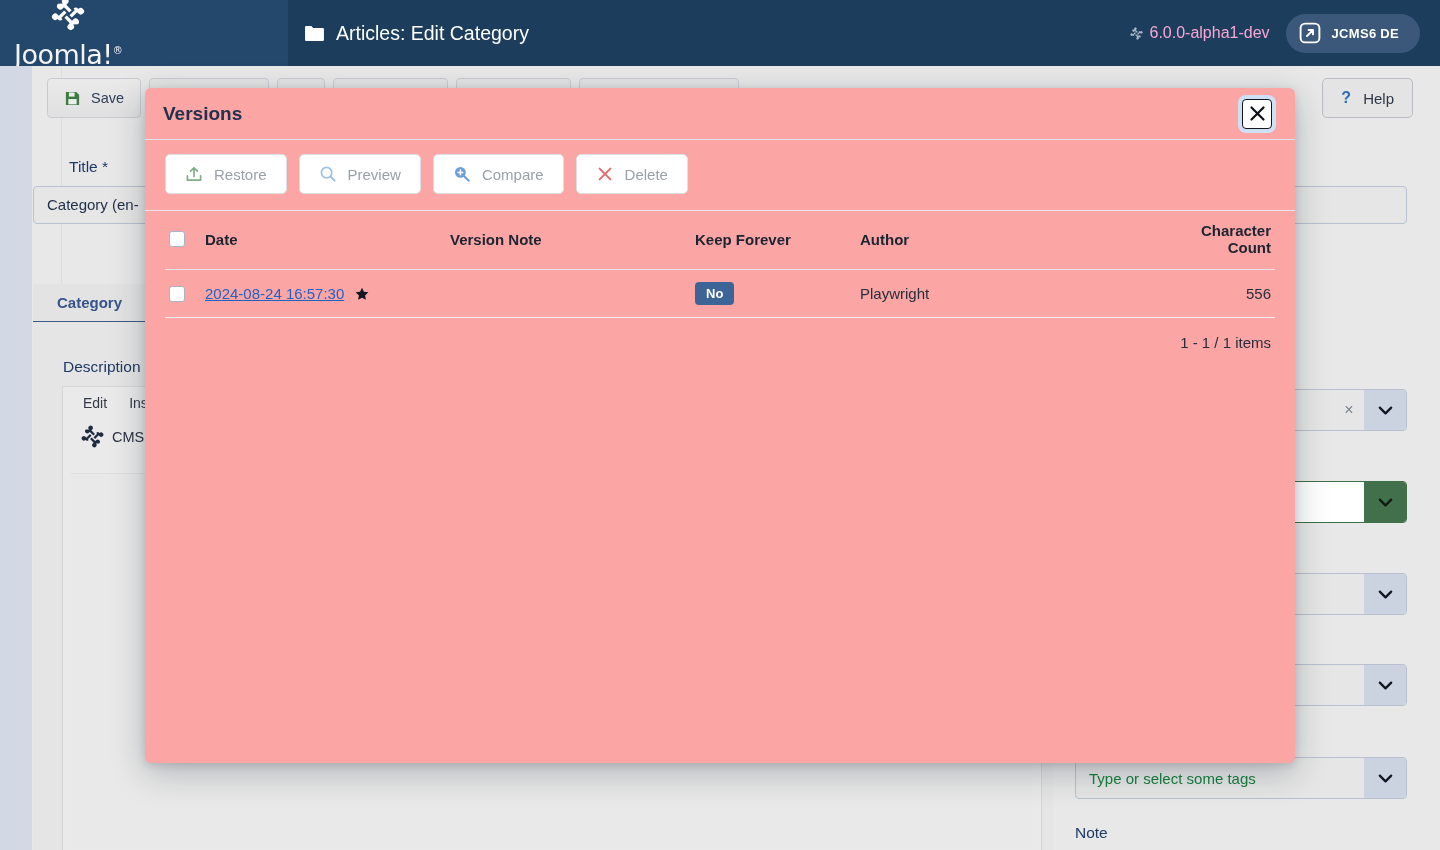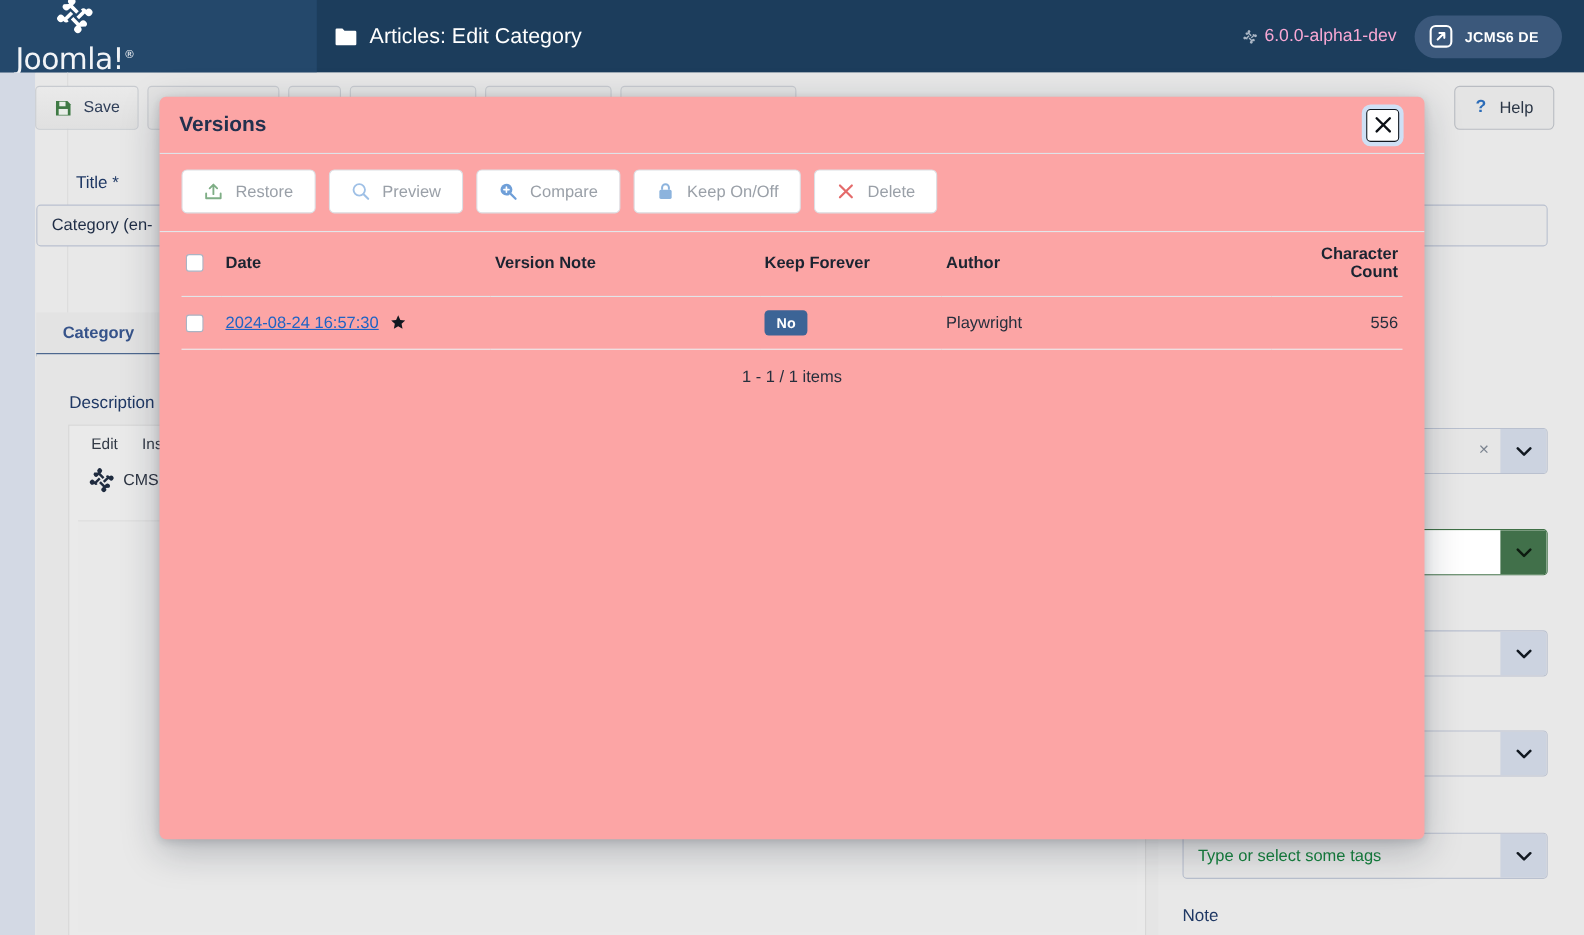--- a/index.html
+++ b/index.html
@@ -67,21 +67,21 @@
     background: #dcdcdc;
   }
 
   .bg-toolbar { position: absolute; left: 32px; top: 12px; height: 46px; display: flex; gap: 8px; padding-left: 0px; }
   .tb-btn {
     height: 40px; border: 1px solid #c8cbd0; border-radius: 4px;
     background: #e4e4e4; display: flex; align-items: center;
     gap: 10px; padding: 0 16px; font-size: 14.5px; color: #31405a;
   }
   .tb-btn .tb-ico { width: 17px; height: 17px; display: block; }
-  .tb-save { background: linear-gradient(#eaeaea,#e0e0e0); }
+  .tb-save { background: linear-gradient(#eaeaea,#e0e0e0); margin-left: 15px; }
   .tb-ghost { width: 120px; padding: 0; }
 
   .help-btn {
     position: absolute; right: 27px; top: 12px;
     height: 40px; border: 1px solid #b9bcc2; border-radius: 5px;
     background: #e4e4e4; display: flex; align-items: center;
     gap: 12px; padding: 0 18px; font-size: 15px; color: #2c3747;
   }
   .help-q { color: #2b6cb8; font-weight: 700; font-size: 16px; }
 
@@ -204,21 +204,21 @@
   .date-link {
     color: #1f63c4; text-decoration: underline; font-size: 15px; cursor: pointer;
   }
   .star { width: 14px; height: 14px; margin-left: 7px; vertical-align: -2px; }
   .badge-no {
     display: inline-block; background: #3c6496; color: #fff;
     font-size: 13px; font-weight: 700; border-radius: 4px;
     padding: 5px 11px; line-height: 1;
   }
   .pagination {
-    text-align: center; font-size: 15px; color: #262f3d;
+    text-align: right; font-size: 15px; color: #262f3d;
     padding: 16px 4px 0 4px;
   }
 </style>
 </head>
 <body>
 
 <div class="app-header">
   <div class="brand-zone">
     <div class="joomla-logo">
       <svg class="joomla-mark" viewBox="0 0 32 32">
@@ -396,27 +396,20 @@
 
     <div class="vt-btn">
       <svg viewBox="0 0 18 18">
         <circle cx="7.4" cy="7.4" r="5.4" fill="#6f9fd8"></circle>
         <path d="M7.4 5.1v4.6M5.1 7.4h4.6" stroke="#ffffff" stroke-width="1.5" stroke-linecap="round"></path>
         <path d="M11.5 11.5l4.2 4.2" stroke="#6f9fd8" stroke-width="2" stroke-linecap="round"></path>
       </svg>
       <span>Compare</span>
     </div>
 
-    <div class="vt-btn">
-      <svg viewBox="0 0 18 18">
-        <rect x="3.4" y="7.6" width="11.2" height="8.2" rx="1.4" fill="#8cb3dd"></rect>
-        <path d="M5.9 7.6V5.5a3.1 3.1 0 0 1 6.2 0v2.1" fill="none" stroke="#8cb3dd" stroke-width="1.8"></path>
-      </svg>
-      <span>Keep On/Off</span>
-    </div>
 
     <div class="vt-btn">
       <svg viewBox="0 0 18 18">
         <path d="M3.6 3.6l10.8 10.8M14.4 3.6L3.6 14.4" stroke="#e46b6b" stroke-width="2" stroke-linecap="round"></path>
       </svg>
       <span>Delete</span>
     </div>
   </div>
 
   <div class="modal-body">

